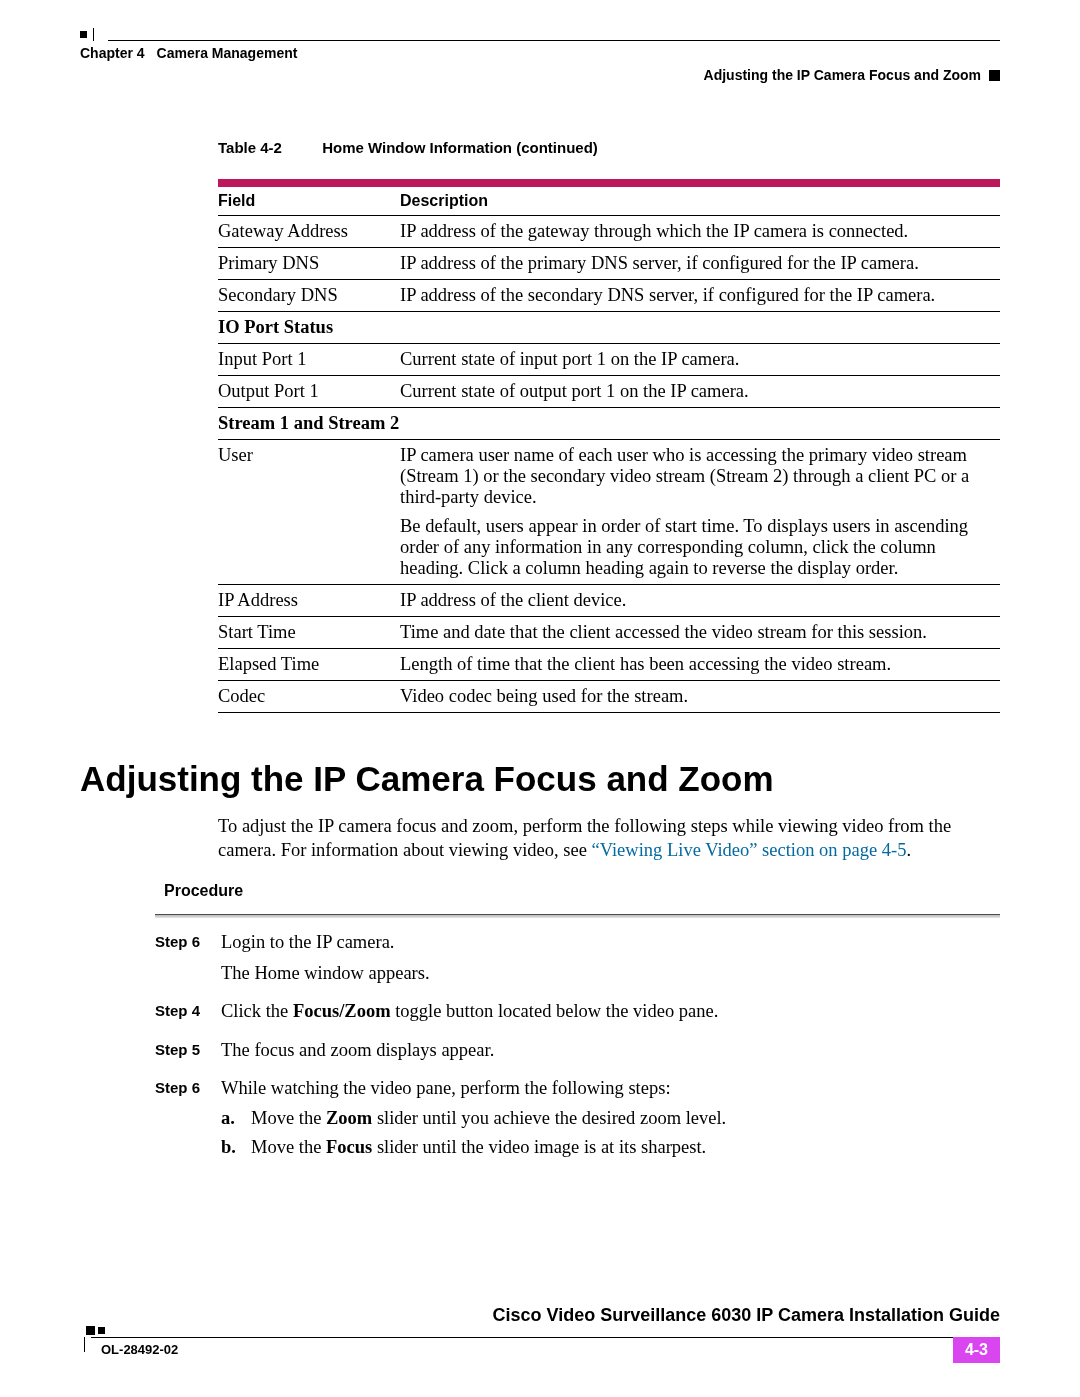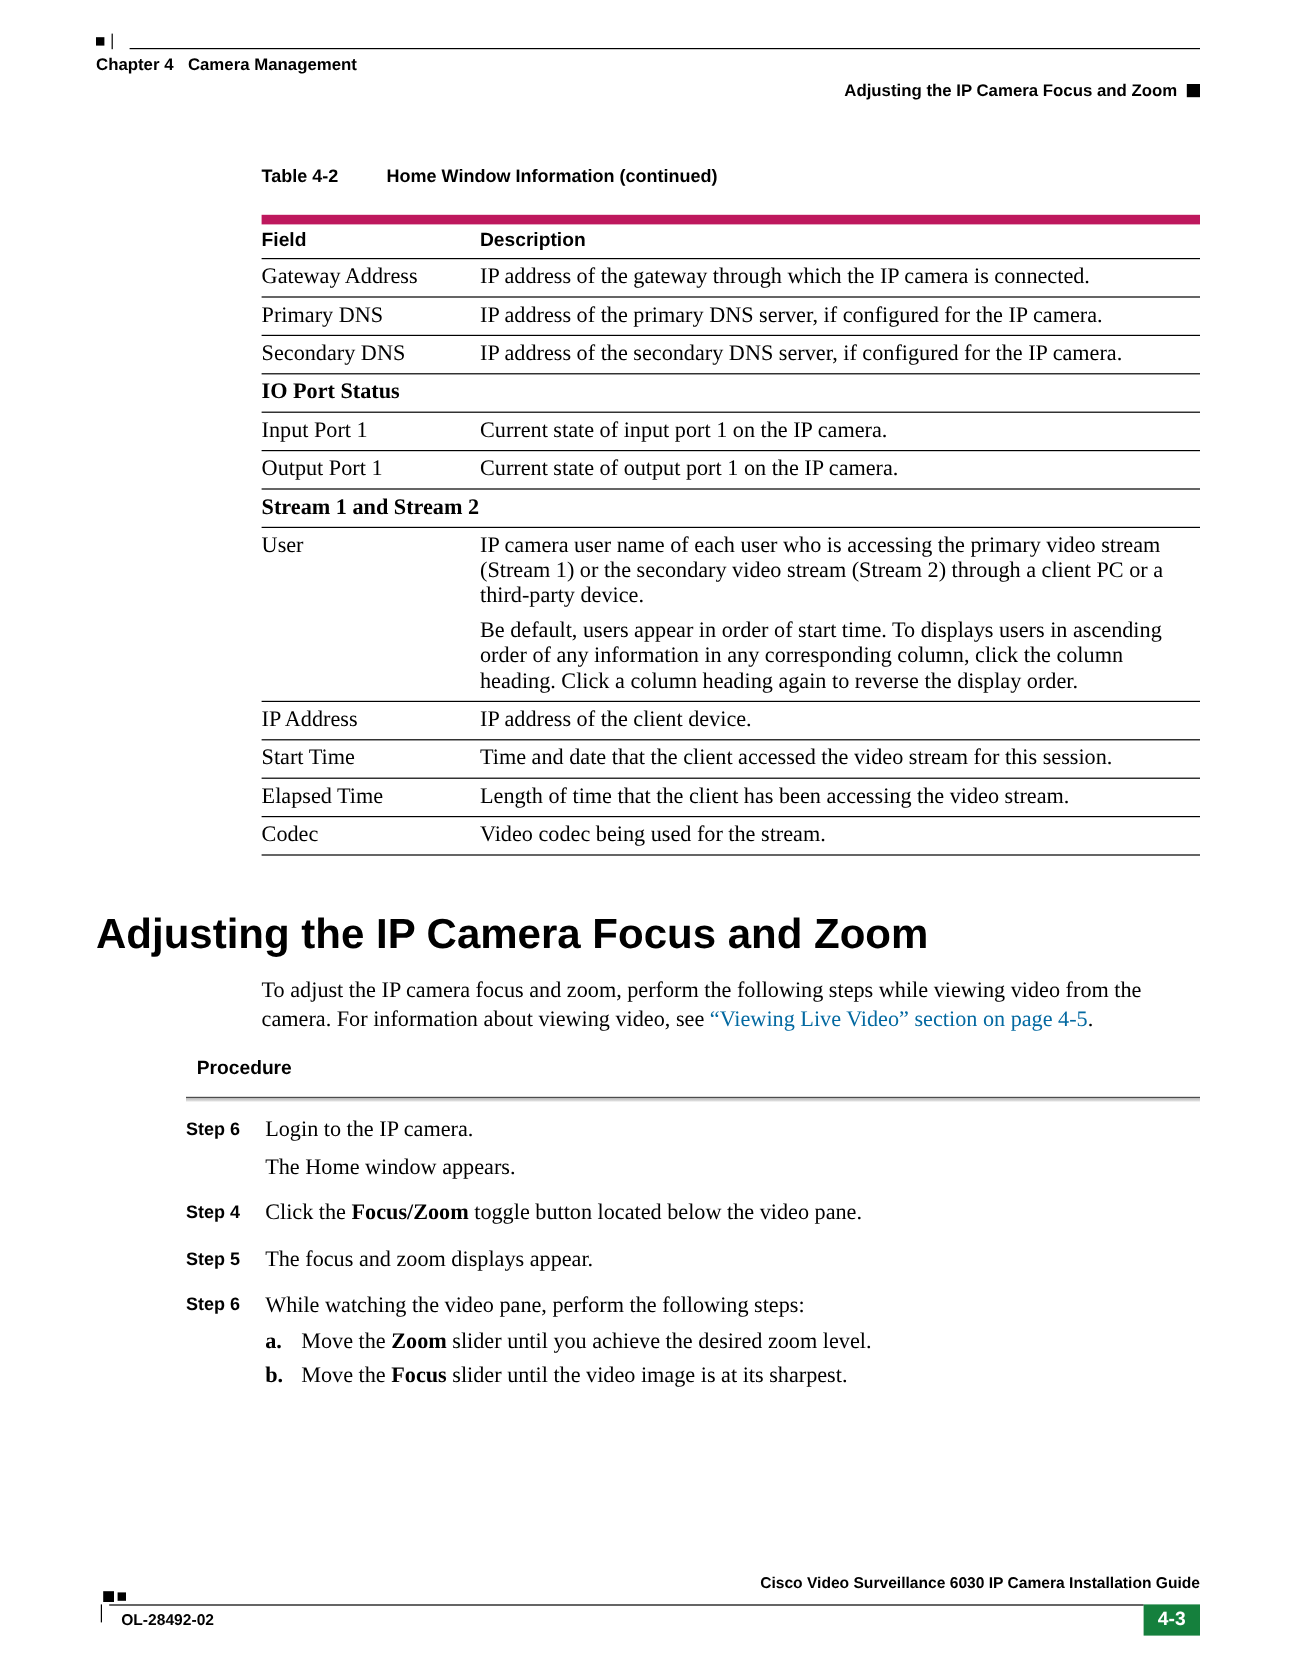--- a/index.html
+++ b/index.html
@@ -36,25 +36,25 @@
   .proc-label { margin-left:84px; font-family: Arial, Helvetica, sans-serif; font-weight:bold; font-size:16px; margin-bottom:14px;}
   .proc-rule { margin-left:75px; height:4px; background: linear-gradient(to bottom,#000 0,#000 1px,#999 1px,#ddd 4px); opacity:0.7; margin-bottom:12px;}
   .steps { margin-left:75px; }
   .step-row { display:flex; gap:18px; margin-bottom:8px; line-height:1.32;}
   .step-num { font-family: Arial, Helvetica, sans-serif; font-weight:bold; font-size:15px; width:48px; flex-shrink:0; padding-top:2px;}
   .step-txt { flex:1; }
   .step-txt p { margin-bottom:6px; }
   .sub { display:flex; gap:10px; margin-left:0; margin-top:4px; }
   .sub-lab { font-weight:bold; width:20px; flex-shrink:0;}
   .footer { position:absolute; bottom:34px; left:80px; right:80px; }
-  .foot-guide { font-family: Arial, Helvetica, sans-serif; font-weight:bold; font-size:13px; text-align:right; margin-bottom:2px;}
+  .foot-guide { font-family: Arial, Helvetica, sans-serif; font-weight:bold; font-size:18px; text-align:right; margin-bottom:2px;}
   .foot-bar { display:flex; align-items:stretch; height:26px; }
   .foot-rule { flex:1; border-top:1px solid #000; position:relative; }
   .foot-docid { font-family: Arial, Helvetica, sans-serif; font-weight:bold; font-size:13px; position:absolute; left:10px; top:4px;}
-  .foot-page { background:#15803d; color:#fff; font-family: Arial, Helvetica, sans-serif; font-weight:bold; font-size:16px; padding:0 12px; display:flex; align-items:center;}
+  .foot-page { background:#d946ef; color:#fff; font-family: Arial, Helvetica, sans-serif; font-weight:bold; font-size:16px; padding:0 12px; display:flex; align-items:center;}
   .foot-marks { display:flex; gap:3px; align-items:center; margin-left:6px; }
   .hdr-marks { margin-right:6px; border-right:1px solid #000; padding-right:6px; height:13px; display:flex; align-items:center;}
   .ftr-left-marks { border-left:1px solid #000; padding-left:6px; height:15px; display:flex; align-items:center; margin-left:4px;}
   b { font-weight:bold; }
 </style>
 </head>
 <body>
 
 <div>
   <div class="top-rule-row">

